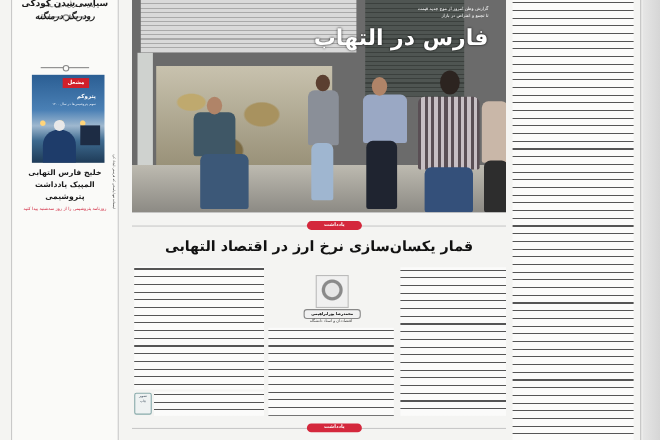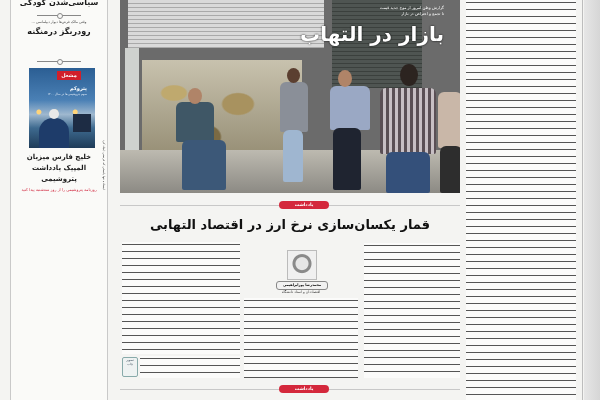--- a/index.html
+++ b/index.html
@@ -66,37 +66,37 @@
 </head>
 <body>
 
 <div class="page">
 
   <div class="leftcol">
     <div class="box" style="top:0;">
       <div class="hl" style="font-size:8px;margin-top:-2px;">سیاسی‌شدن کودکی</div>
     </div>
     <div class="box dot-sep" style="top:12px;"></div>
-    <div class="box" style="top:20px;">
+    <div class="box" style="top:3px;font-style:italic;">
       <div class="sub">وقتی مالک فرش‌ها دیوار دیپلماسی ...</div>
       <div class="hl" style="font-size:8px;line-height:11px;margin-top:2px;">رودربگز درمنگنه</div>
     </div>
     <div class="box dot-sep" style="top:58px;"></div>
 
     <div class="magazine">
       <div class="mag-logo">مشعل</div>
       <div class="mag-title">پتروکم</div>
       <div class="mag-sub">سهم پتروشیمی‌ها در سال ۱۴۰۰</div>
       <div class="mag-lights"></div>
       <div class="mag-man"></div>
       <div class="mag-badge"></div>
     </div>
 
     <div class="box" style="top:152px;">
-      <div class="hl" style="font-size:7px;line-height:11px;">خلیج فارس میزبان</div>
+      <div class="hl" style="font-size:7px;line-height:11px;">خلیج فارس التهابی</div>
       <div class="hl" style="font-size:7px;line-height:11px;">المپیک یادداشت پتروشیمی</div>
       <div class="red-link" style="margin-top:2px;">روزنامه پتروشیمی را از روز سه‌شنبه پیدا کنید</div>
     </div>
 
   </div>
 
   <div class="photo">
     <div class="shutter-left"></div>
     <div class="shutter-right"></div>
     <div class="frame-pole"></div>
@@ -115,21 +115,21 @@
     <div class="person" style="left:260px;top:88px;width:56px;height:66px;background:repeating-linear-gradient(90deg,#5a4f55 0 3px,#c7bfc4 3px 6px);"></div>
     <div class="person" style="left:266px;top:152px;width:44px;height:41px;background:#34507a;"></div>
     <div class="head" style="left:280px;top:64px;width:18px;height:22px;background:#2c2420;"></div>
     <div class="person" style="left:318px;top:92px;width:24px;height:56px;background:#c9b7a8;"></div>
     <div class="person" style="left:320px;top:146px;width:22px;height:47px;background:#2d2d2d;"></div>
 
     <div class="kicker">
       <div>گزارش وطن امروز از موج جدید قیمت</div>
       <div>تا تجمع و اعتراض در بازار</div>
     </div>
-    <div class="headline-big">بازار در التهاب</div>
+    <div class="headline-big">فارس در التهاب</div>
   </div>
   <div class="caption-vert">ایستاده تنها پاسخی که فرصتی ایجاد کرد</div>
 
   <div class="hrule" style="top:205px;"></div>
   <div class="badge" style="left:279px;top:201px;">یادداشت</div>
   <div class="article-title">قمار یکسان‌سازی نرخ ارز در اقتصاد التهابی</div>
 
   <div class="textlines" style="left:122px;top:242px;width:118px;height:112px;"></div>
   <div class="textlines" style="left:140px;top:356px;width:100px;height:22px;"></div>
   <div class="stamp">تصویر چاپ</div>

